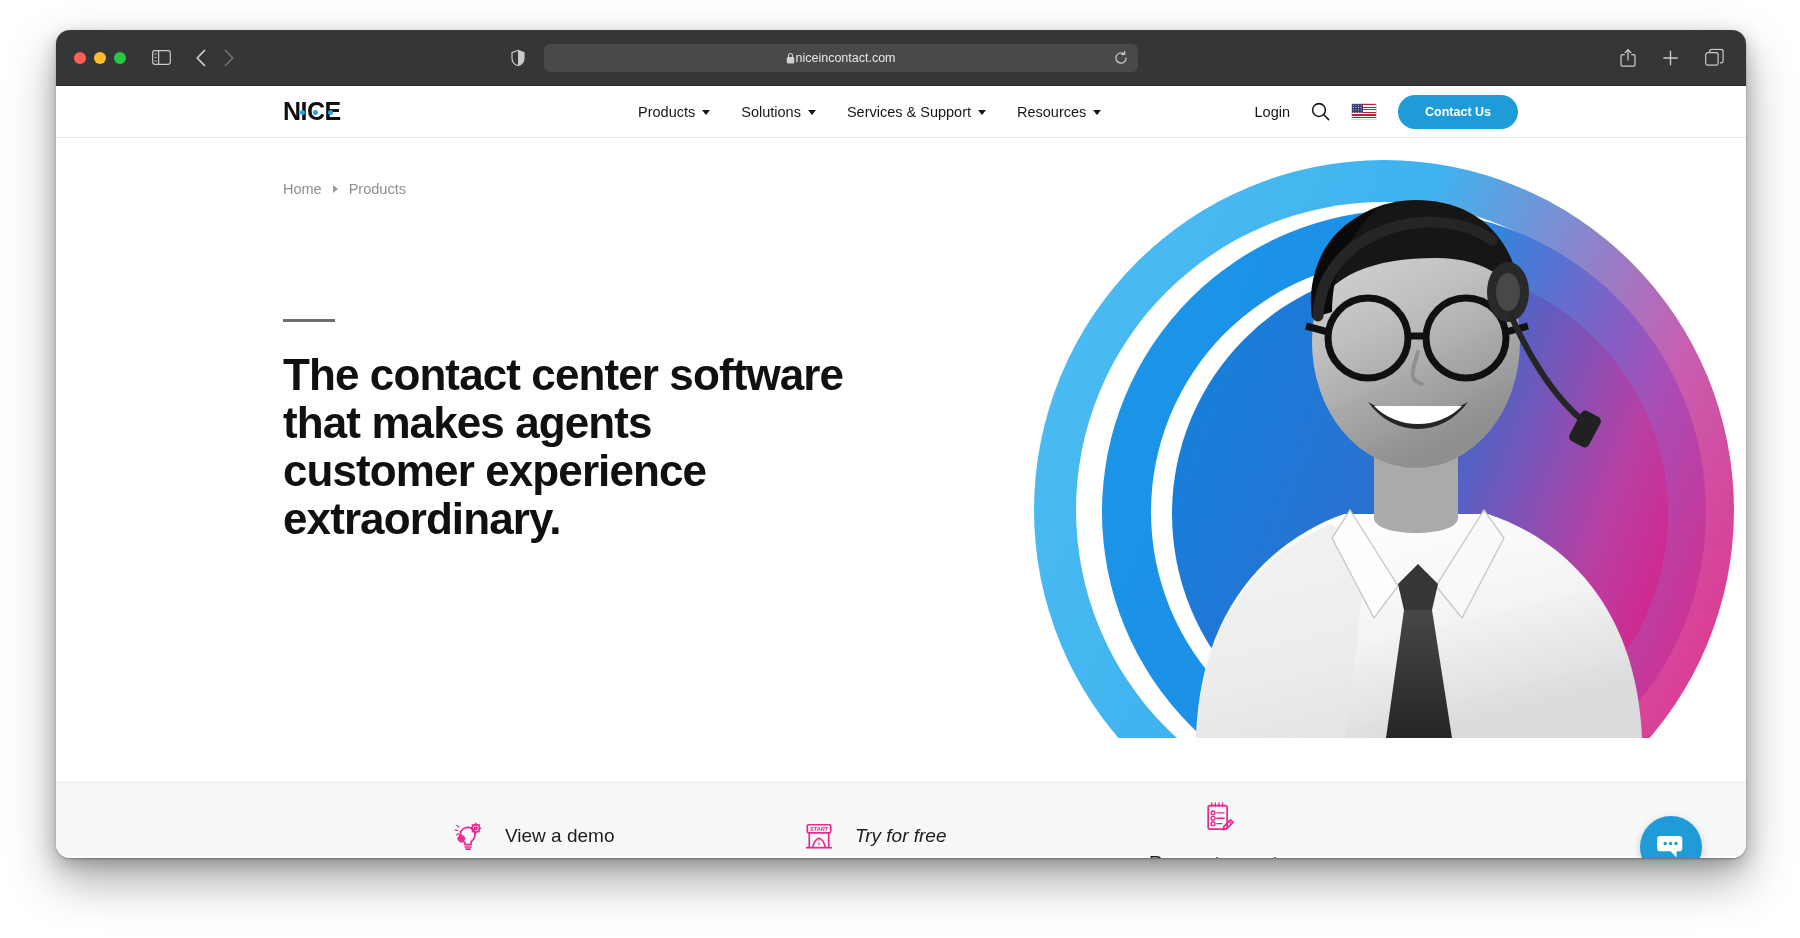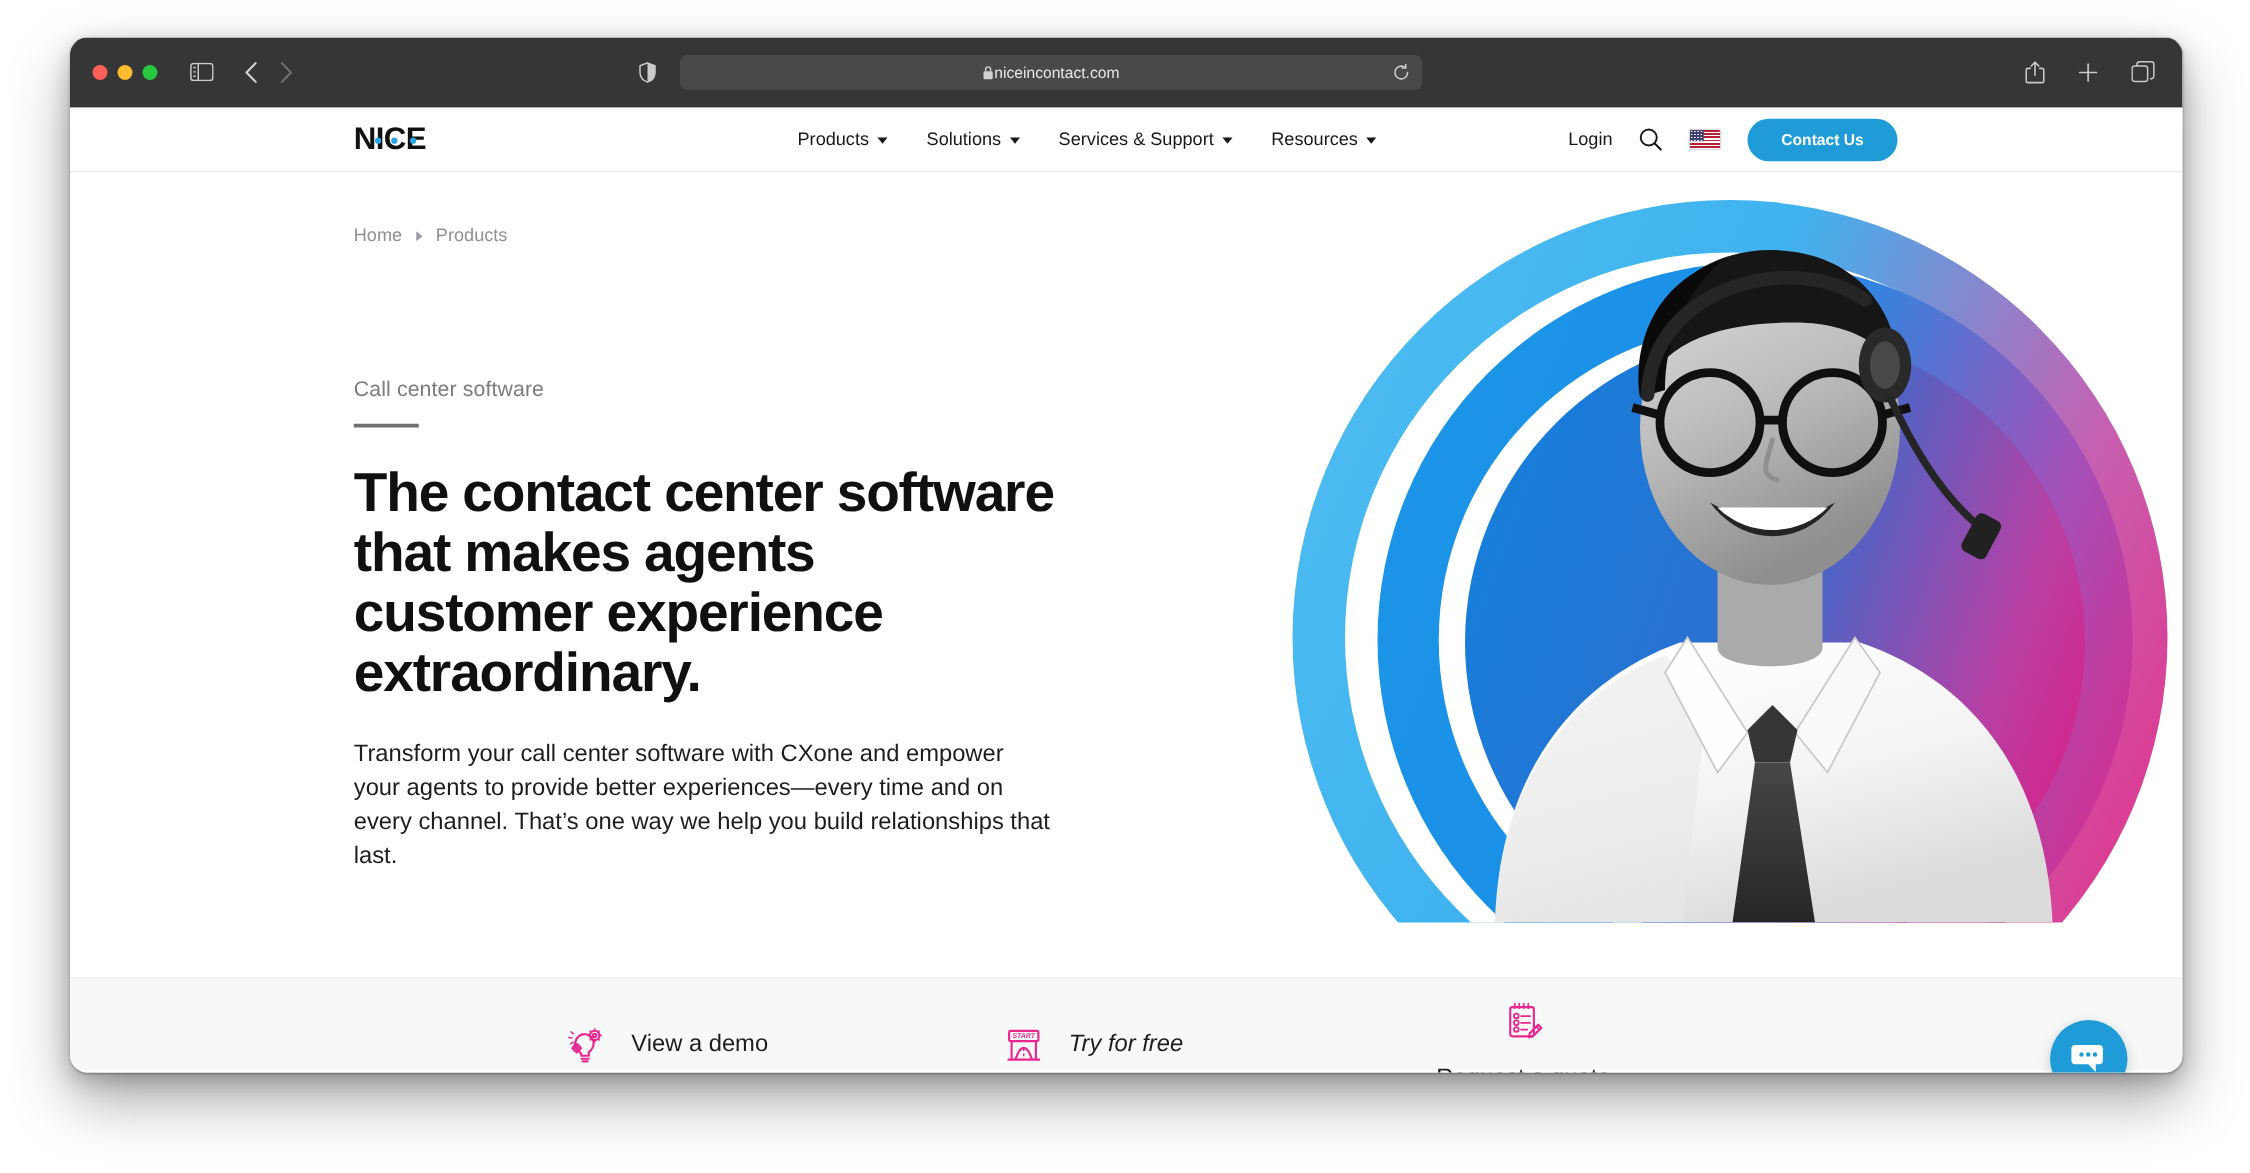--- a/index.html
+++ b/index.html
@@ -564,24 +564,22 @@
           <path d="M182 150 C186 62 300 34 356 74" fill="none" stroke="#2a2a2a" stroke-width="11" stroke-linecap="round"></path>
           <ellipse cx="372" cy="126" rx="21" ry="30" fill="#2e2e2e"></ellipse>
           <ellipse cx="372" cy="126" rx="12" ry="19" fill="#4b4b4b"></ellipse>
 
           <path d="M376 152 C396 196 420 232 446 254" fill="none" stroke="#2a2a2a" stroke-width="6" stroke-linecap="round"></path>
           <rect x="438" y="246" width="22" height="34" rx="5" fill="#262626" transform="rotate(28 449 263)"></rect>
         </svg>
       </div>
 
       <div id="hero-copy">
-        <div id="eyebrow">Call center software</div>
         <div id="eyebrow-rule"></div>
         <h1 id="hero-heading">The contact center software that makes agents customer experience extraordinary.</h1>
-        <p id="hero-body">Transform your call center software with CXone and empower your agents to provide better experiences—every time and on every channel. That’s one way we help you build relationships that last.</p>
       </div>
 
       <div id="cta-strip">
 
         <div class="cta-item" id="cta-demo">
           <svg class="cta-icon" viewBox="0 0 40 40" fill="none" stroke="#e8278f" stroke-width="1.9" stroke-linecap="round" stroke-linejoin="round">
             <path d="M15.5 27.5 C11.5 25 9.5 21.5 10.2 17.6 C11 13 15 10 19.4 10.4 C23.6 10.8 26.6 14 26.6 18.2 C26.6 21.4 24.8 24.4 22.3 26.3 L22.3 29.6 L15.5 29.6 Z"></path>
             <line x1="15.8" y1="32.2" x2="22.2" y2="32.2"></line>
             <line x1="16.8" y1="34.5" x2="21.2" y2="34.5"></line>
             <circle cx="27.5" cy="11.5" r="4.2"></circle>

